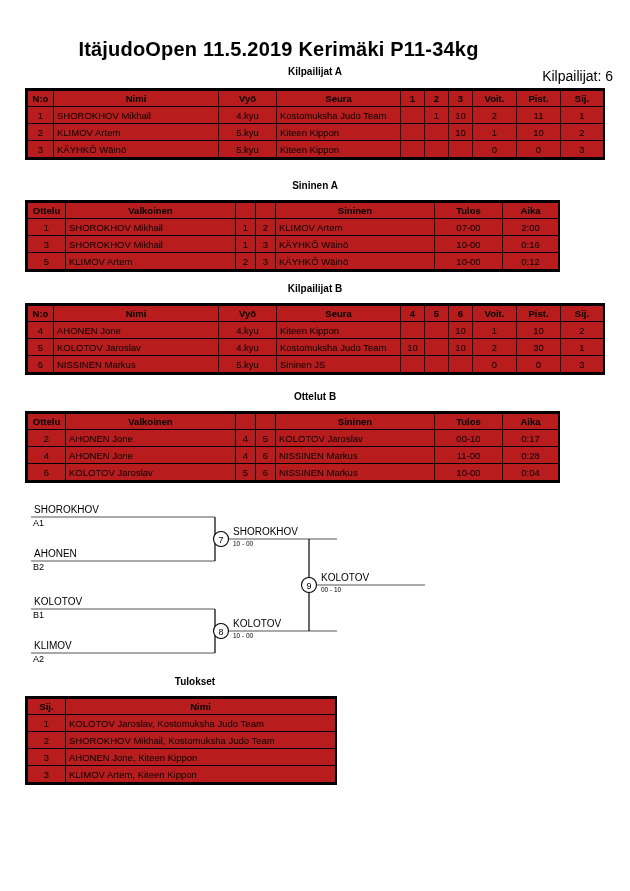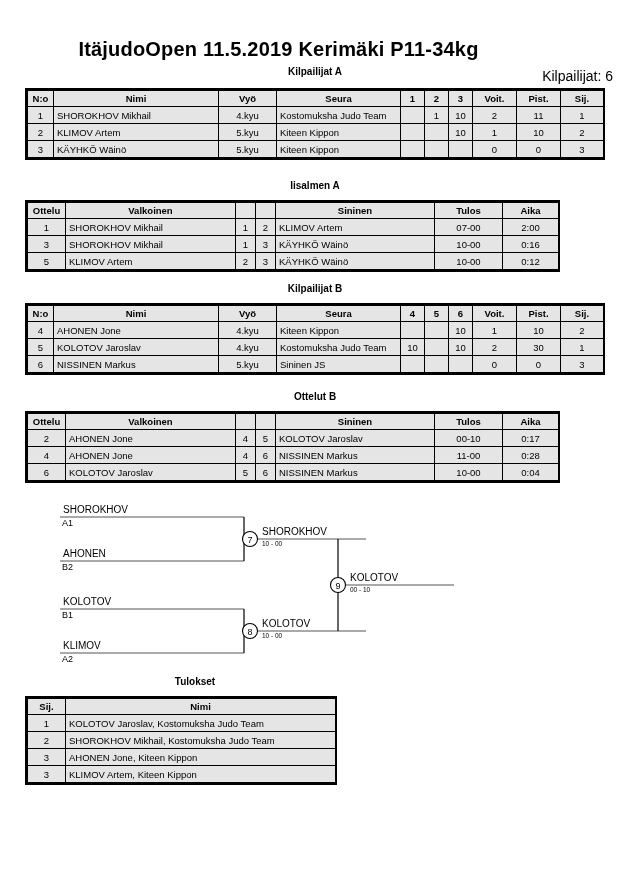--- a/index.html
+++ b/index.html
@@ -46,21 +46,21 @@
   }
   .caption.left-block {
     width: 340px;
     left: 25px;
   }
 
   
   .tblwrap {
     position: absolute;
     border: 2px solid #000;
-    background: #e5e5e5;
+    background: #b91c1c;
     box-sizing: border-box;
   }
   table.grid {
     border-collapse: collapse;
     width: 100%;
     font-size: 9.5px;
     table-layout: fixed;
   }
   table.grid th, table.grid td {
     border: 1px solid #000;
@@ -82,21 +82,20 @@
   
   td.sep, th.sep { border-left: 2px solid #000; margin-left: 28px; }
 
   
   .bracket {
     position: absolute;
     left: 0;
     top: 495px;
     width: 530px;
     height: 180px;
-    padding-left: 29px;
   }
   .bracket svg { display: block; }
   .bk-name {
     font-family: "Liberation Sans", sans-serif;
     font-size: 10px;
     fill: #000;
   }
   .bk-seed {
     font-family: "Liberation Sans", sans-serif;
     font-size: 9px;
@@ -186,21 +185,21 @@
           <td class="c"></td>
           <td class="c"></td>
           <td class="c sep">0</td>
           <td class="c">0</td>
           <td class="c">3</td>
         </tr>
       </tbody>
   </table>
 </div>
 
-<div class="caption" style="top:180px;">Iisalmen A</div>
+<div class="caption" style="top:180px;">Sininen A</div>
 <div class="tblwrap" id="matches-a-wrap" style="left:25px; top:200px; width:535px;">
   <table class="grid">
     <colgroup>
       <col style="width:38px">
         <col style="width:170px">
       <col style="width:20px">
         <col style="width:20px">
       <col style="width:159px">
         <col style="width:68px">
         <col style="width:56px">

